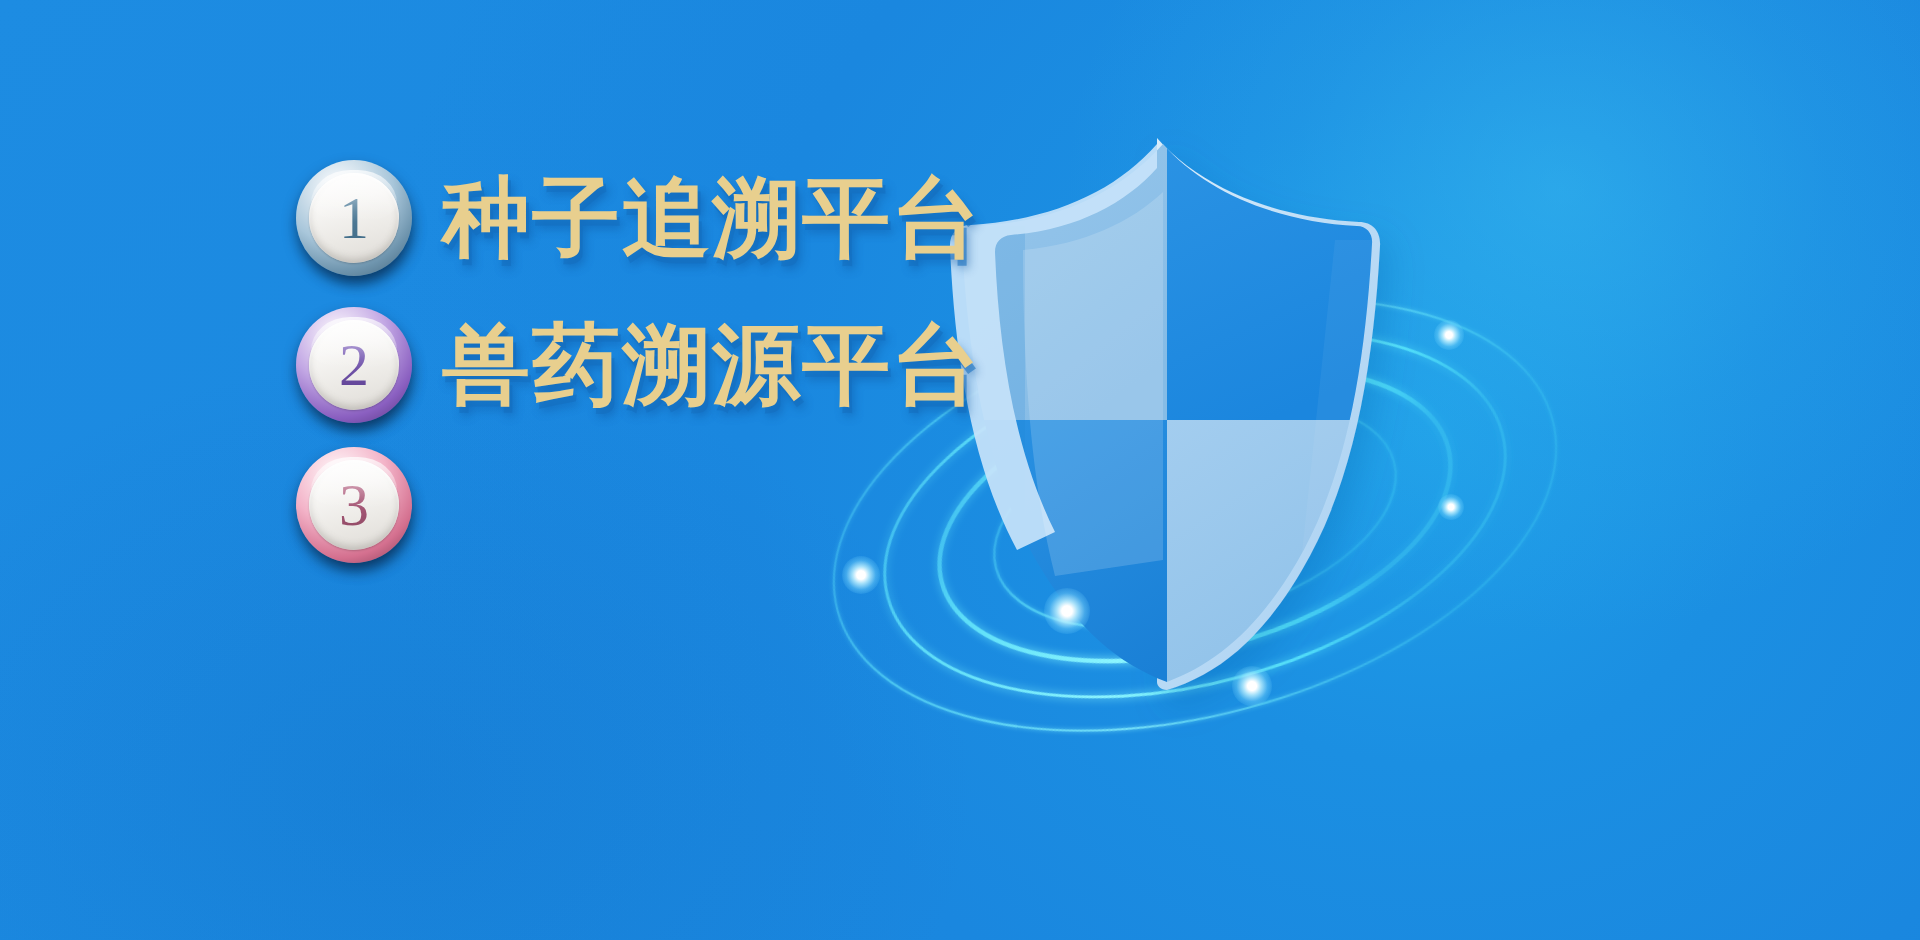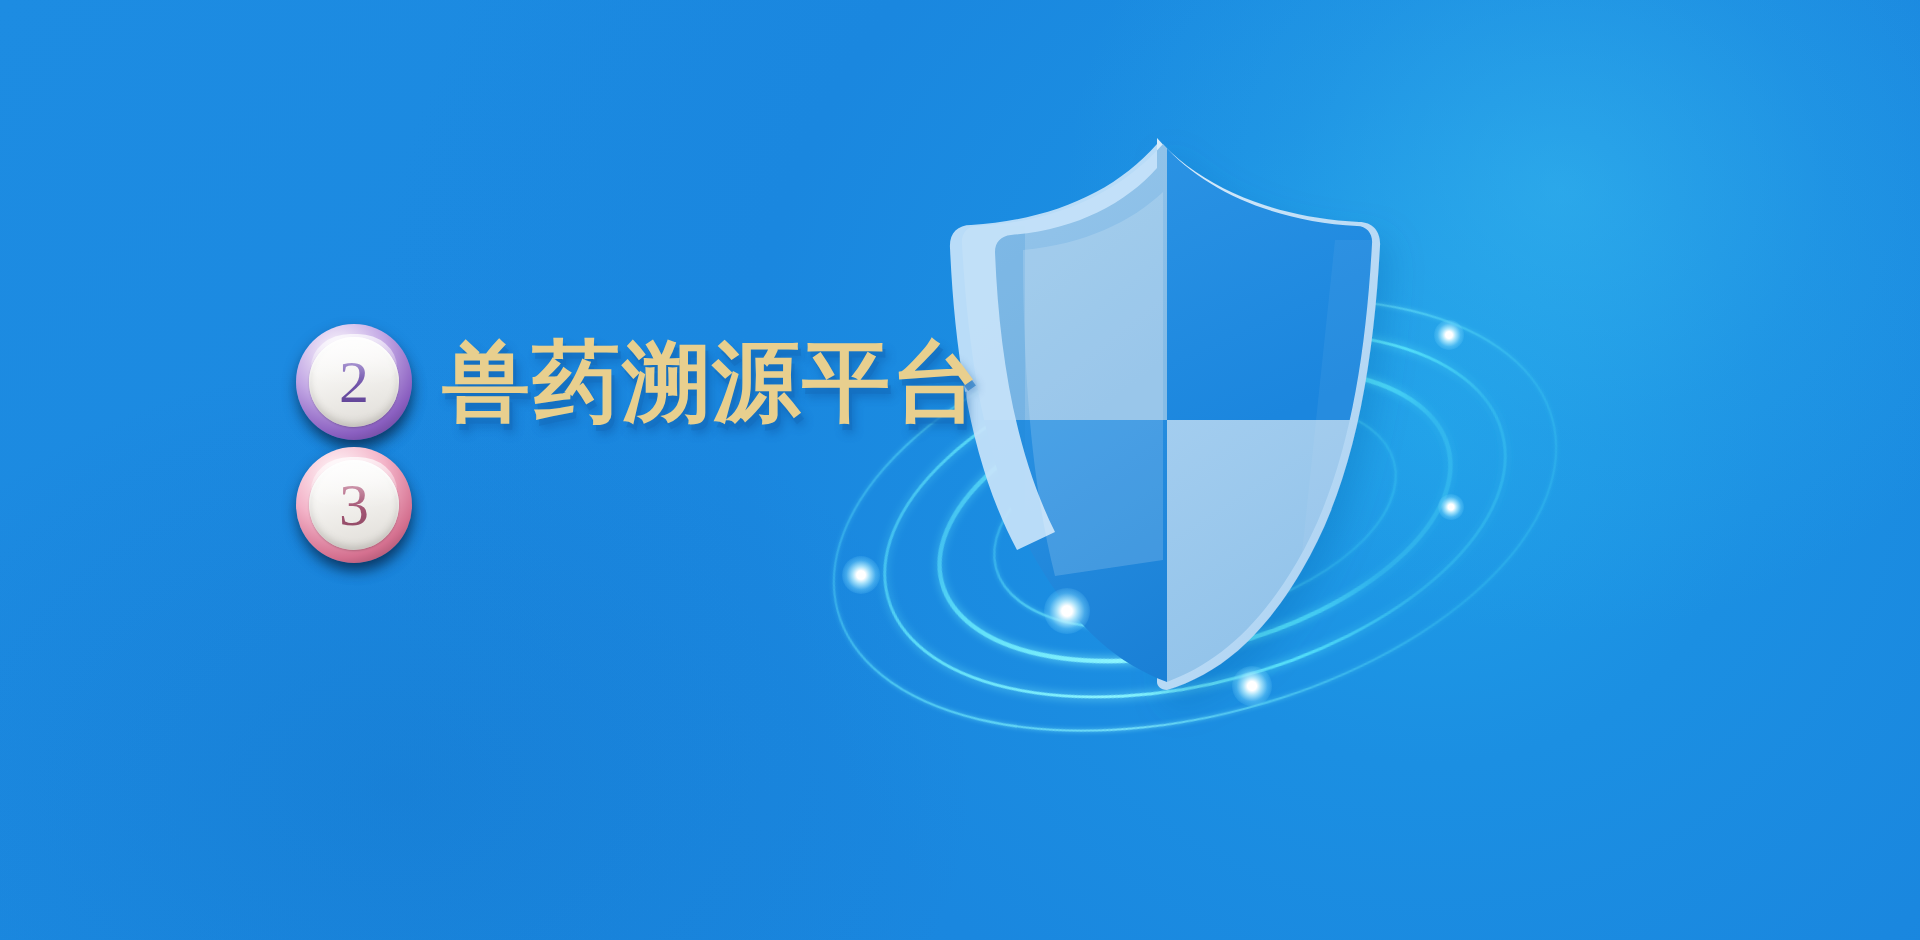--- a/index.html
+++ b/index.html
@@ -50,21 +50,21 @@
     background:radial-gradient(circle, #ffffff 0%, #ffffff 16%, rgba(190,240,255,.85) 32%, rgba(120,215,255,.42) 55%, rgba(90,200,255,0) 78%);
     pointer-events:none;
   }
 
   
   #rows{position:absolute;left:0;top:0;width:1920px;height:940px;}
   .row{
     position:absolute;display:flex;align-items:center;
   }
   .row-1{left:296px;top:160px;}
-  .row-2{left:296px;top:324px;}
+  .row-2{left:296px;top:307px;}
   .row-3{left:296px;top:447px;}
 
   
   .badge{
     position:relative;width:116px;height:116px;flex:0 0 116px;
     border-radius:50%;
   }
   .badge-shadow{
     position:absolute;left:6px;top:12px;width:112px;height:112px;border-radius:50%;
     background:radial-gradient(circle at 50% 55%, rgba(2,26,54,.62) 0%, rgba(3,30,60,.42) 52%, rgba(6,50,96,0) 74%);
@@ -255,20 +255,31 @@
   </div>
 
   <div class="glow-dot" style="left:1434px;top:320px;width:30px;height:30px;"></div>
   <div class="glow-dot" style="left:1438px;top:494px;width:26px;height:26px;"></div>
   <div class="glow-dot" style="left:842px;top:556px;width:38px;height:38px;"></div>
   <div class="glow-dot" style="left:1044px;top:588px;width:46px;height:46px;"></div>
   <div class="glow-dot" style="left:1232px;top:666px;width:40px;height:40px;"></div>
 
   <div id="rows">
 
+    <div class="row row-1">
+      <div class="badge">
+        <div class="badge-shadow"></div>
+        <div class="badge-ring ring-1"></div>
+        <div class="badge-inner">
+          <span class="badge-num num-1">1</span>
+        </div>
+        <div class="badge-gloss"></div>
+      </div>
+      <div class="row-label">种子追溯平台</div>
+    </div>
 
     <div class="row row-2">
       <div class="badge">
         <div class="badge-shadow"></div>
         <div class="badge-ring ring-2"></div>
         <div class="badge-inner">
           <span class="badge-num num-2">2</span>
         </div>
         <div class="badge-gloss"></div>
       </div>

